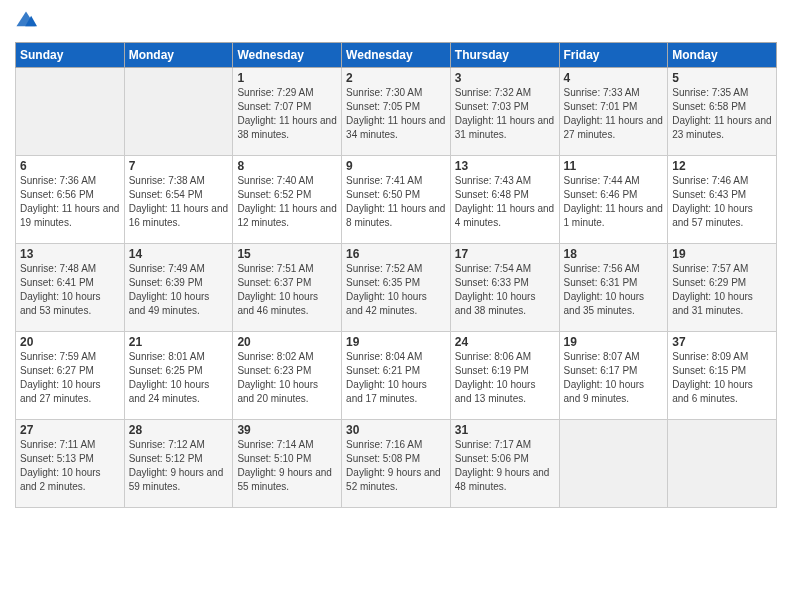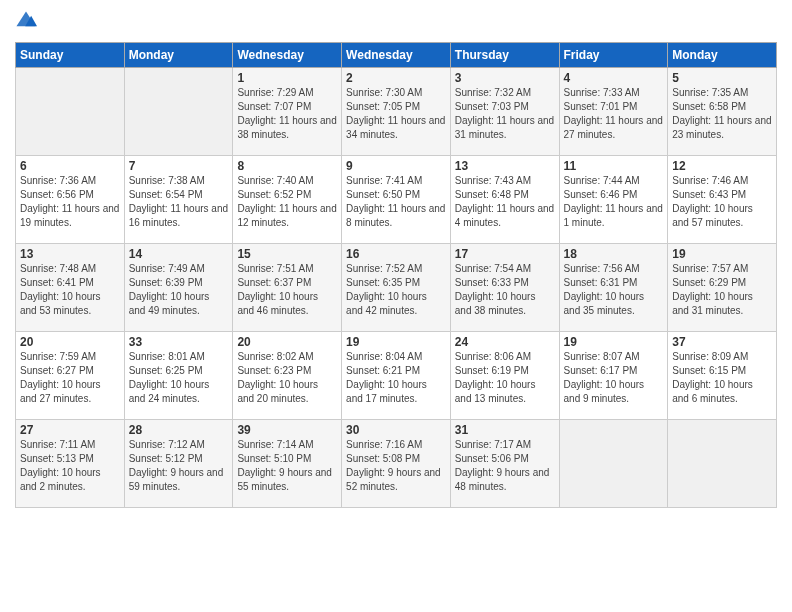--- a/index.html
+++ b/index.html
@@ -214,21 +214,21 @@
             <span class="day-number">19</span>
             <div class="day-info">Sunrise: 7:57 AM<br>Sunset: 6:29 PM<br>Daylight: 10 hours and 31 minutes.</div>
           </td>
         </tr>
         <tr>
           <td>
             <span class="day-number">20</span>
             <div class="day-info">Sunrise: 7:59 AM<br>Sunset: 6:27 PM<br>Daylight: 10 hours and 27 minutes.</div>
           </td>
           <td>
-            <span class="day-number">33</span>
+            <span class="day-number">21</span>
             <div class="day-info">Sunrise: 8:01 AM<br>Sunset: 6:25 PM<br>Daylight: 10 hours and 24 minutes.</div>
           </td>
           <td>
             <span class="day-number">20</span>
             <div class="day-info">Sunrise: 8:02 AM<br>Sunset: 6:23 PM<br>Daylight: 10 hours and 20 minutes.</div>
           </td>
           <td>
             <span class="day-number">19</span>
             <div class="day-info">Sunrise: 8:04 AM<br>Sunset: 6:21 PM<br>Daylight: 10 hours and 17 minutes.</div>
           </td>

